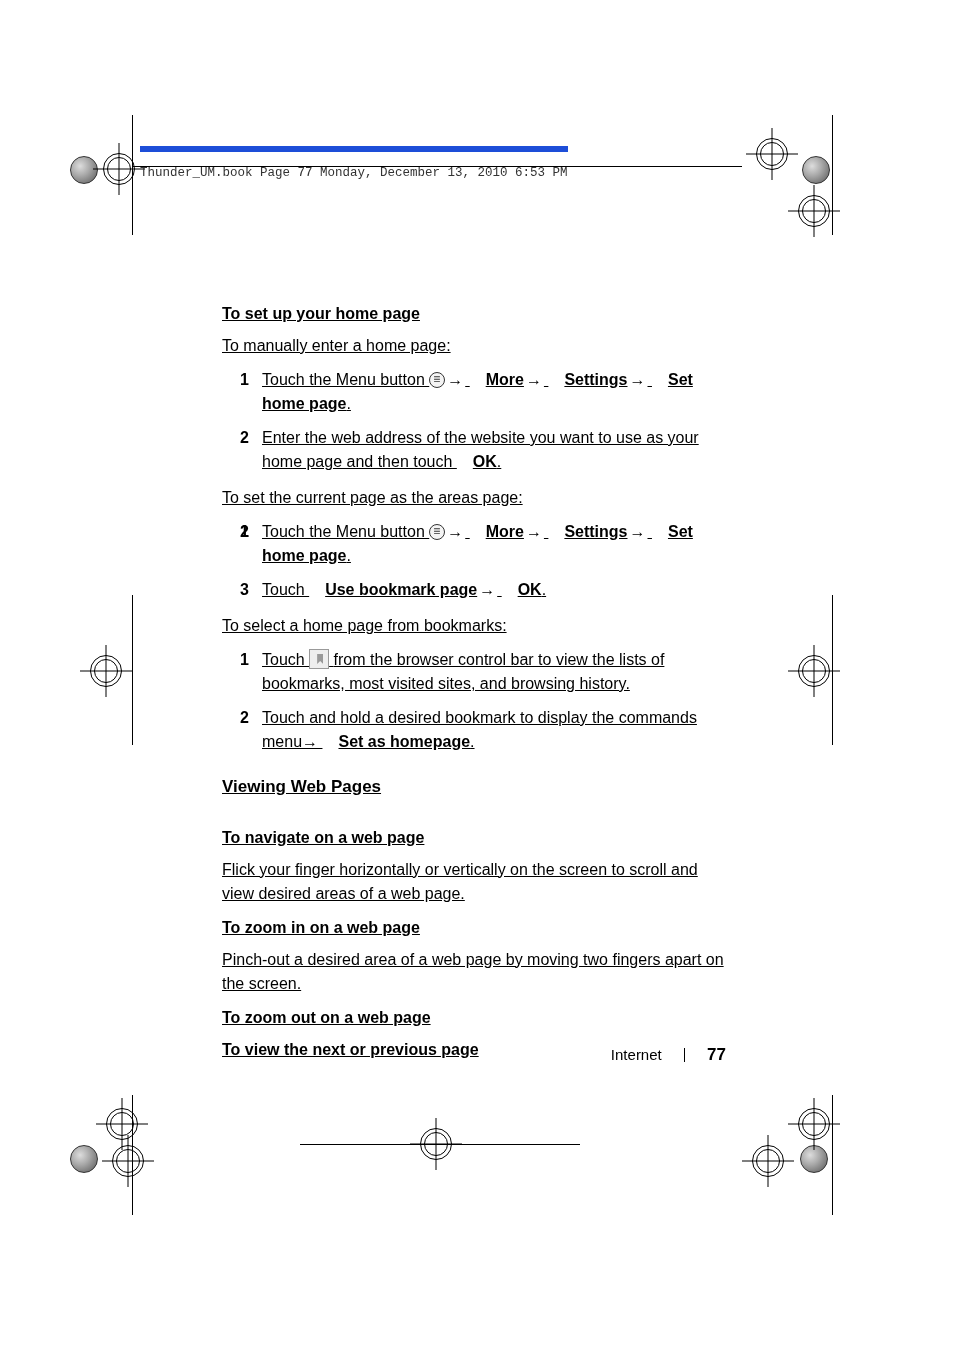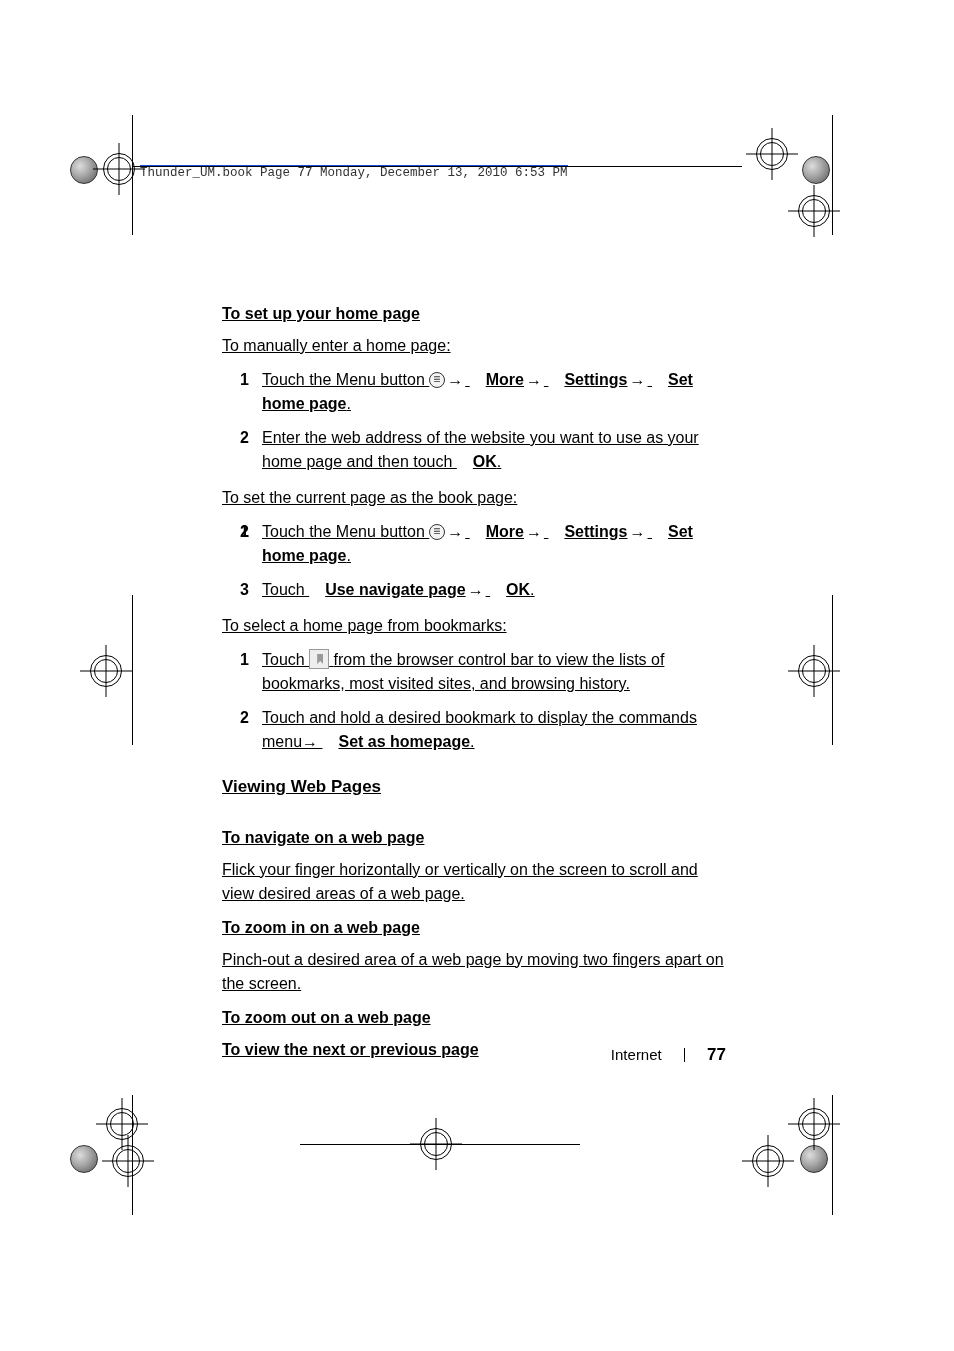--- a/index.html
+++ b/index.html
@@ -42,21 +42,21 @@
   .v-line { position: absolute; width: 1px; background: #000; }
   .h-line { position: absolute; height: 1px; background: #000; }
 
   .header-line {
     position: absolute;
     left: 140px; top: 164px;
     font-family: "Courier New", monospace;
     font-size: 12.5px;
     color: #333;
   }
-  .header-line span { border-top: 1px solid #1d4ed8; padding-top: 0; }
+  .header-line span { border-top: 6px solid #1d4ed8; padding-top: 14px; }
 
   .content {
     position: absolute;
     left: 222px;
     top: 296px;
     width: 504px;
     text-decoration: underline;
   }
   .bold-run { font-weight: 700; padding-left: 16px; }
   .arrow { display: inline-block; padding: 0 2px; }
@@ -221,36 +221,36 @@
       <span class="bold-run">More</span><span class="arrow">→</span>
       <span class="bold-run">Settings</span><span class="arrow">→</span>
       <span class="bold-run">Set home page</span><span>.</span>
     </li>
     <li>
       <span class="num">2</span>
       <span>Enter the web address of the website you want to use as your home page and then touch </span><span class="bold-run">OK</span><span>.</span>
     </li>
   </ol>
 
-  <div class="para">To set the current page as the book page:</div>
+  <div class="para">To set the current page as the areas page:</div>
 
   <ol class="steps">
     <li>
       <span class="num">1</span>
     </li>
     <li>
       <span class="num">2</span>
       <span>Touch the Menu button </span><span class="icon-menu"></span><span class="arrow">→</span>
       <span class="bold-run">More</span><span class="arrow">→</span>
       <span class="bold-run">Settings</span><span class="arrow">→</span>
       <span class="bold-run">Set home page</span><span>.</span>
     </li>
     <li>
       <span class="num">3</span>
-      <span>Touch </span><span class="bold-run">Use navigate page</span><span class="arrow">→</span>
+      <span>Touch </span><span class="bold-run">Use bookmark page</span><span class="arrow">→</span>
       <span class="bold-run">OK</span><span>.</span>
     </li>
   </ol>
 
   <div class="para">To select a home page from bookmarks:</div>
 
   <ol class="steps">
     <li>
       <span class="num">1</span>
       <span>Touch </span>

